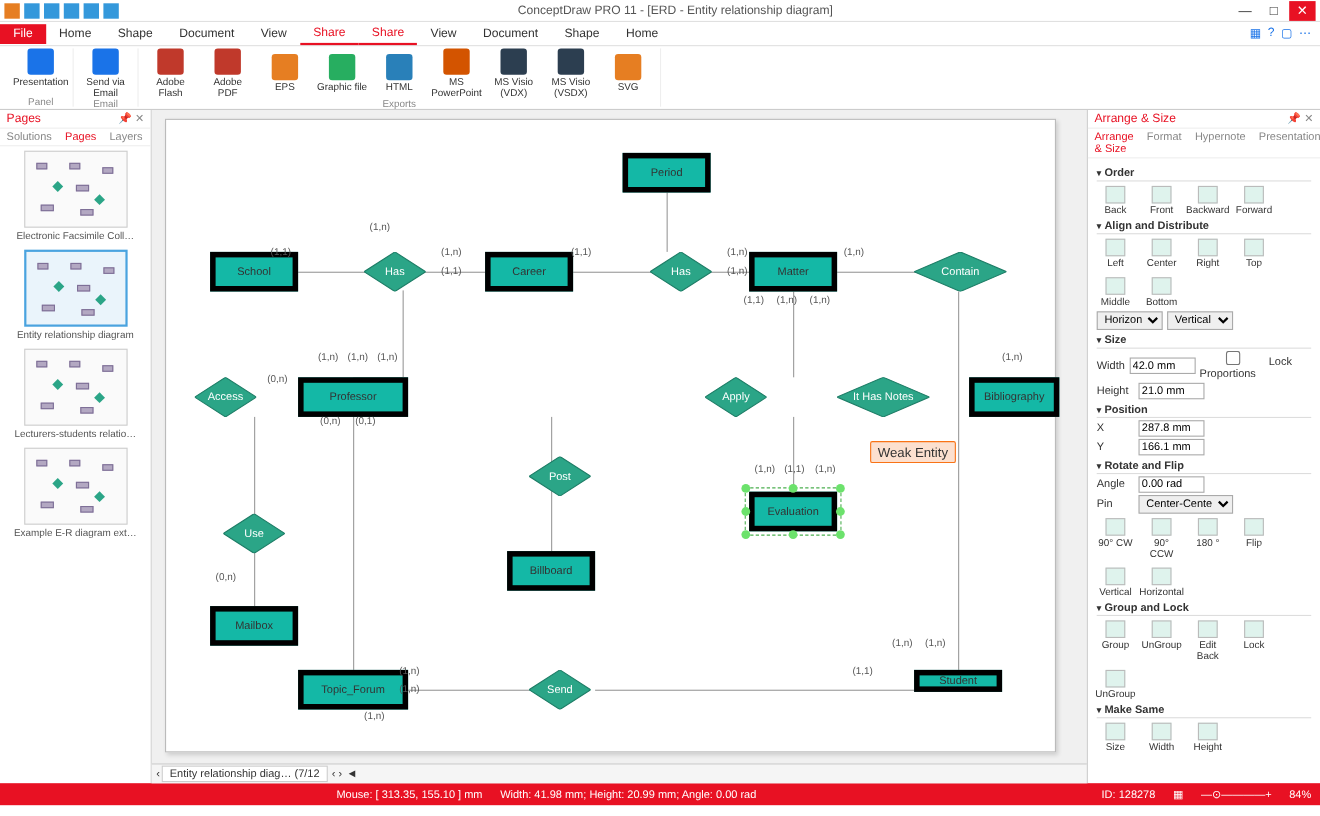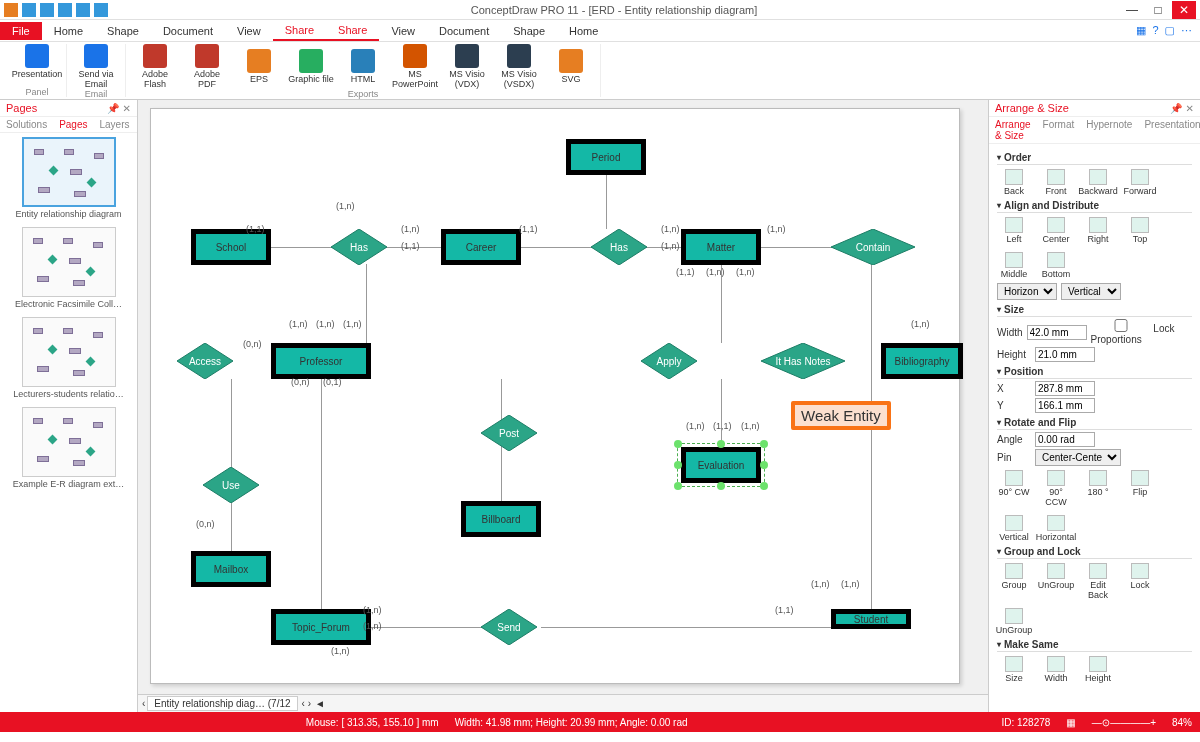--- a/index.html
+++ b/index.html
@@ -39,21 +39,21 @@
 .page{position:absolute;left:12px;top:8px;width:810px;height:576px;background:#fff;border:1px solid #bbb;box-shadow:2px 2px 4px rgba(0,0,0,.15)}
 .node{position:absolute;display:flex;align-items:center;justify-content:center;font-size:10px;color:#333}
 .rect{background:#14b8a6;border:5px solid #000000}
 .diamond{width:0;height:0}
 .diamond .txt{position:relative;z-index:1;color:#fff;font-size:10px}
 .edge-label{position:absolute;font-size:9px;color:#555}
 .hline{position:absolute;height:1px;background:#999}
 .vline{position:absolute;width:1px;background:#999}
 .sel-handles{position:absolute;border:1px dashed #4caf50}
 .sel-handles .h{position:absolute;width:8px;height:8px;background:#6ce26c;border-radius:50%}
-.tooltip{position:absolute;background:#fce0cf;border:4px solid #f97316;padding:2px 6px;font-size:15px;border-radius:2px}
+.tooltip{position:absolute;background:#fce0cf;border:1px solid #f97316;padding:2px 6px;font-size:12px;border-radius:2px}
 .doc-tabs{height:18px;display:flex;align-items:center;font-size:10px;border-top:1px solid #ccc;padding:0 4px;background:#f5f5f5}
 .doc-tabs .tab{padding:1px 6px;border:1px solid #ccc;background:#fff;margin-left:2px}
 .right-panel{width:212px;border-left:1px solid #ccc;display:flex;flex-direction:column;font-size:10px}
 .rp-tabs{display:flex;border-bottom:1px solid #eee;font-size:10px}
 .rp-tabs span{padding:2px 6px;color:#888;cursor:pointer}
 .rp-tabs span.on{color:#e81123}
 .rp-body{flex:1;overflow:auto;padding:4px 8px}
 .sect-hdr{display:flex;align-items:center;font-weight:bold;font-size:10px;margin:4px 0 2px;border-bottom:1px solid #ddd;padding-bottom:1px}
 .sect-hdr::before{content:"▾";margin-right:3px;font-size:8px}
 .btn-row{display:flex;gap:8px;margin:4px 0;flex-wrap:wrap}
@@ -176,45 +176,45 @@
     <div class="panel-hdr">
       <span>Pages</span>
       <span class="ctl">📌 ✕</span>
     </div>
     <div class="panel-tabs" id="lp-tabs">
         <span class="">Solutions</span>
         <span class="on">Pages</span>
         <span class="">Layers</span>
       </div>
     <div class="thumbs" id="thumbs">
+<div class="thumb">
+  <div class="img">
+    <div class="mini-box" style="left:10px;top:10px;width:10px;height:6px"></div>
+    <div class="mini-box" style="left:40px;top:10px;width:10px;height:6px"></div>
+    <div class="mini-box" style="left:70px;top:14px;width:10px;height:6px"></div>
+    <div class="mini-dia" style="left:26px;top:28px;width:7px;height:7px"></div>
+    <div class="mini-box" style="left:46px;top:30px;width:12px;height:6px"></div>
+    <div class="mini-dia" style="left:64px;top:40px;width:7px;height:7px"></div>
+    <div class="mini-box" style="left:14px;top:48px;width:12px;height:6px"></div>
+    <div class="mini-box" style="left:50px;top:52px;width:12px;height:6px"></div>
+  </div>
+  <div class="lbl">Electronic Facsimile Coll…</div>
+</div>
 <div class="thumb sel">
   <div class="img">
     <div class="mini-box" style="left:10px;top:10px;width:10px;height:6px"></div>
     <div class="mini-box" style="left:40px;top:10px;width:10px;height:6px"></div>
     <div class="mini-box" style="left:70px;top:14px;width:10px;height:6px"></div>
     <div class="mini-dia" style="left:26px;top:28px;width:7px;height:7px"></div>
     <div class="mini-box" style="left:46px;top:30px;width:12px;height:6px"></div>
     <div class="mini-dia" style="left:64px;top:40px;width:7px;height:7px"></div>
     <div class="mini-box" style="left:14px;top:48px;width:12px;height:6px"></div>
     <div class="mini-box" style="left:50px;top:52px;width:12px;height:6px"></div>
   </div>
   <div class="lbl">Entity relationship diagram</div>
-</div>
-<div class="thumb">
-  <div class="img">
-    <div class="mini-box" style="left:10px;top:10px;width:10px;height:6px"></div>
-    <div class="mini-box" style="left:40px;top:10px;width:10px;height:6px"></div>
-    <div class="mini-box" style="left:70px;top:14px;width:10px;height:6px"></div>
-    <div class="mini-dia" style="left:26px;top:28px;width:7px;height:7px"></div>
-    <div class="mini-box" style="left:46px;top:30px;width:12px;height:6px"></div>
-    <div class="mini-dia" style="left:64px;top:40px;width:7px;height:7px"></div>
-    <div class="mini-box" style="left:14px;top:48px;width:12px;height:6px"></div>
-    <div class="mini-box" style="left:50px;top:52px;width:12px;height:6px"></div>
-  </div>
-  <div class="lbl">Electronic Facsimile Coll…</div>
 </div>
 <div class="thumb">
   <div class="img">
     <div class="mini-box" style="left:10px;top:10px;width:10px;height:6px"></div>
     <div class="mini-box" style="left:40px;top:10px;width:10px;height:6px"></div>
     <div class="mini-box" style="left:70px;top:14px;width:10px;height:6px"></div>
     <div class="mini-dia" style="left:26px;top:28px;width:7px;height:7px"></div>
     <div class="mini-box" style="left:46px;top:30px;width:12px;height:6px"></div>
     <div class="mini-dia" style="left:64px;top:40px;width:7px;height:7px"></div>
     <div class="mini-box" style="left:14px;top:48px;width:12px;height:6px"></div>

